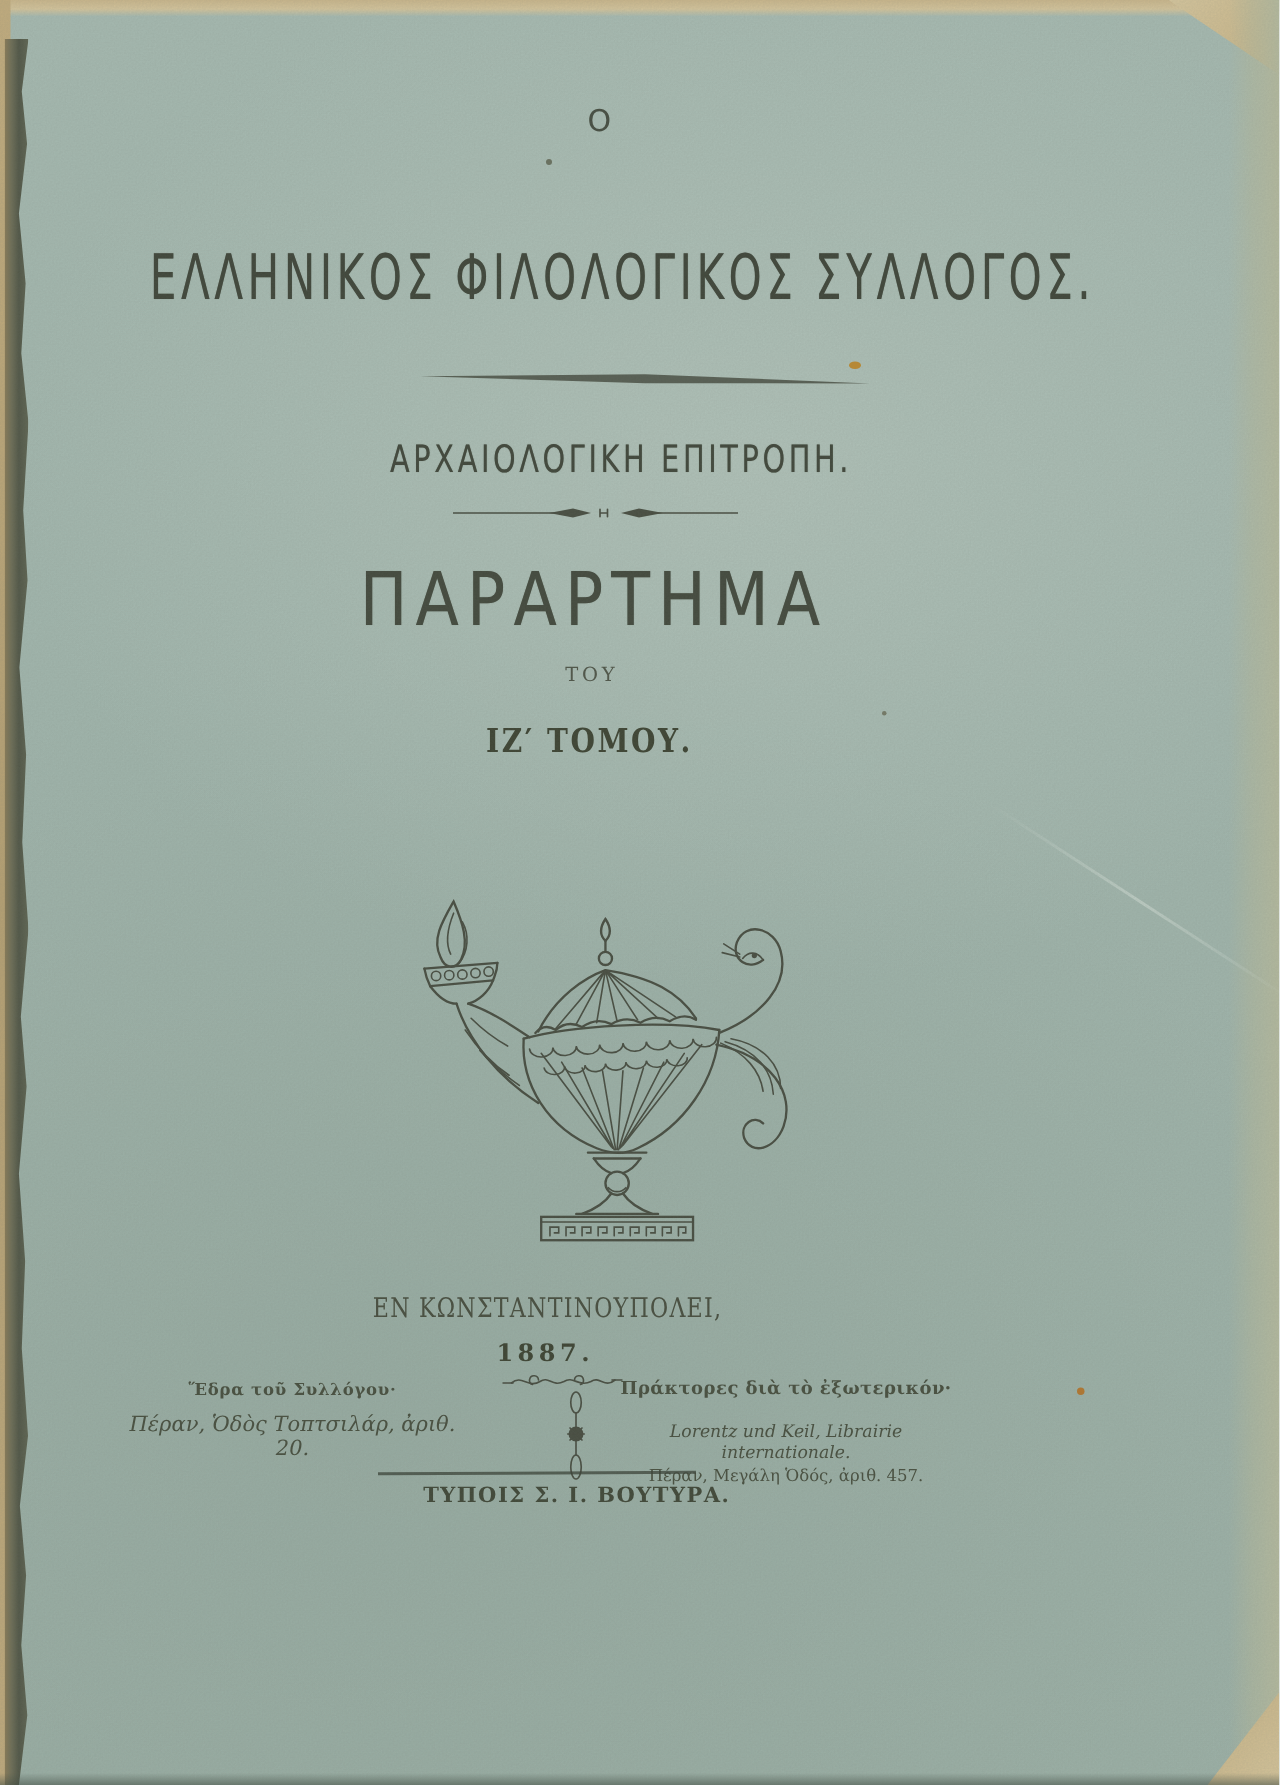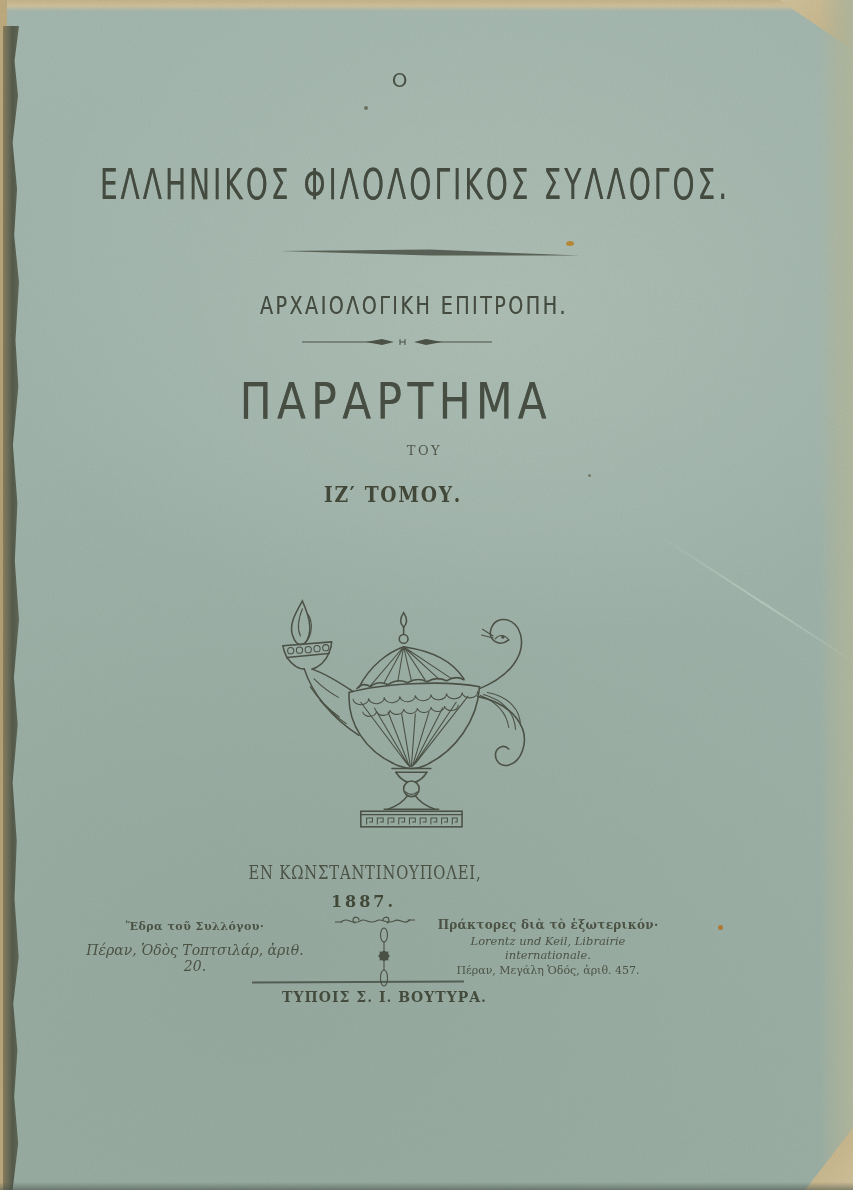--- a/index.html
+++ b/index.html
@@ -55,39 +55,39 @@
                  color:#3c4236; text-shadow:0 0 .5px rgba(60,66,54,.55); }
   .rule1       { top:243px; transform:translateX(-50%) translateX(3px) rotate(1deg); }
   .committee   { top:292px; transform:translateX(-50%) translateX(-13px) scale(0.80,1.05);
                  font-family:"DejaVu Sans",sans-serif; font-size:24px; letter-spacing:3px;
                  color:#3d4337; text-shadow:0 0 .6px rgba(60,66,54,.6); }
   .rule2       { top:333px; transform:translateX(-50%) translateX(-30px); }
   .main-title  { top:373px; transform:translateX(-50%) translateX(-31px) scale(0.90,1.05);
                  font-family:"DejaVu Sans",sans-serif; font-size:47px; letter-spacing:6px;
                  color:#40463a; text-shadow:0 0 .5px rgba(60,66,54,.5); }
   .genitive    { top:443px; transform:translateX(-50%) translateX(-32px);
-                 font-size:13px; letter-spacing:2.5px; color:#4d5346;margin-left:30px; }
+                 font-size:13px; letter-spacing:2.5px; color:#4d5346; }
   .volume      { top:481px; transform:translateX(-50%) translateX(-34px) scale(0.85,1);
                  font-size:22px; font-weight:bold; letter-spacing:2px; color:#3a402f; }
   .lamp        { top:588px; transform:translateX(-50%) translateX(-37px); position:absolute; left:50%; }
   .imprint-city{ top:862px; transform:translateX(-50%) translateX(-62px) scale(0.82,1);
                  font-size:18px; letter-spacing:1px; color:#454b3c; }
   .imprint-year{ top:892px; transform:translateX(-50%) translateX(-63px);
                  font-size:16px; font-weight:bold; letter-spacing:3px; color:#3a402f; }
   .flourish    { top:913px; transform:translateX(-50%) translateX(-52px); }
 
   .seat-col    { position:absolute; top:920px; left:80px; width:230px; text-align:center; color:#454c3c; }
   .seat-label  { font-size:11px; font-weight:bold; letter-spacing:.5px; }
   .seat-addr   { margin-top:9px; font-size:14px; font-style:italic; }
 
   .col-divider { position:absolute; top:926px; left:376px; }
 
-  .agents-col  { position:absolute; top:918px; left:432px; width:232px; text-align:center; color:#454c3c; }
+  .agents-col  { position:absolute; top:918px; left:408px; width:232px; text-align:center; color:#454c3c; }
   .agents-label{ font-size:12px; font-weight:bold; letter-spacing:.3px; }
-  .agents-name { margin-top:2px; font-size:11.5px; font-style:italic; }
+  .agents-name { margin-top:15px; font-size:11.5px; font-style:italic; }
   .agents-addr { margin-top:2px; font-size:11px; }
 
   .printer-rule{ position:absolute; top:981px; left:252px; width:212px; height:1.5px;
                  background:rgba(52,60,50,.75); transform:rotate(-.3deg); }
   .printer     { top:989px; transform:translateX(-50%) translateX(-42px);
                  font-size:14px; font-weight:bold; letter-spacing:1px; color:#3d4434; }
 
   .ink-line { stroke:#454a3e; stroke-width:1.6; fill:none; stroke-linecap:round; }
   .ink-thin { stroke:#454a3e; stroke-width:1.1; fill:none; stroke-linecap:round; }
   .ink-fill { fill:#454a3e; stroke:none; }

